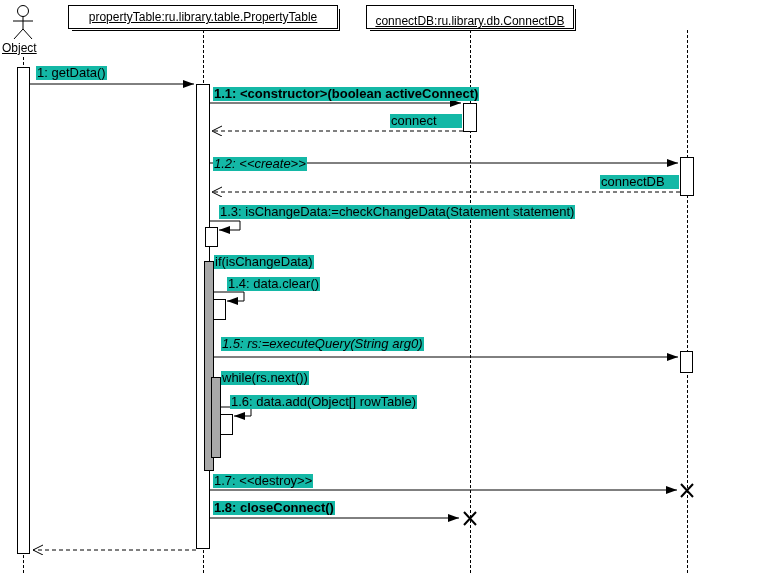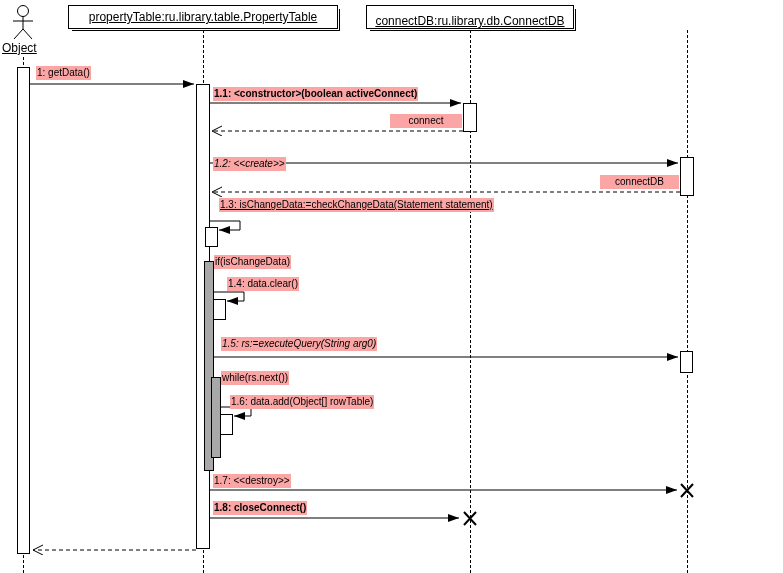--- a/index.html
+++ b/index.html
@@ -14,26 +14,26 @@
     font-size:12px;text-decoration:underline;white-space:nowrap;z-index:2;
   }
   .head::before{
     content:"";position:absolute;left:3px;top:3px;right:-3px;bottom:-3px;
     border-right:1px solid #000;border-bottom:1px solid #000;pointer-events:none;
   }
   .activation{position:absolute;background:#fff;border:1px solid #000;box-sizing:border-box;z-index:3;}
   .block{position:absolute;background:#a8a8a8;border:1px solid #000;box-sizing:border-box;z-index:3;}
   .arrows{position:absolute;left:0;top:0;z-index:4;pointer-events:none;}
   .msg{
-    position:absolute;font-size:10px;line-height:14px;white-space:nowrap;
-    background:#fca5a5;z-index:5;padding:0 1px;
+    position:absolute;font-size:13px;line-height:14px;white-space:nowrap;
+    background:#14b8a6;z-index:5;padding:0 1px;
   }
   .bold{font-weight:bold;}
   .italic{font-style:italic;}
-  .right{text-align:center;}
+  .right{text-align:left;}
   .actor-label{
     position:absolute;font-size:12px;text-decoration:underline;
     text-align:left;z-index:5;white-space:nowrap;
   }
 </style>
 </head>
 <body>
 
 <div class="canvas">
 
@@ -109,21 +109,21 @@
 
     <path d="M681,484 L693,497 M693,484 L681,497" stroke="#000" stroke-width="2"></path>
     <path d="M464,512 L476,525 M476,512 L464,525" stroke="#000" stroke-width="2"></path>
   </svg>
 
   <div class="msg" style="left:36px;top:66px;">1: getData()</div>
   <div class="msg bold" style="left:213px;top:87px;">1.1: &lt;constructor&gt;(boolean activeConnect)</div>
   <div class="msg right" style="left:390px;top:114px;width:70px;">connect</div>
   <div class="msg" style="left:213px;top:157px;font-style:italic;">1.2: &lt;&lt;create&gt;&gt;</div>
   <div class="msg right" style="left:600px;top:175px;width:77px;">connectDB</div>
-  <div class="msg" style="left:219px;top:198px;text-decoration:underline;">1.3: isChangeData:=checkChangeData(Statement statement)</div>
+  <div class="msg" style="left:219px;top:205px;">1.3: isChangeData:=checkChangeData(Statement statement)</div>
   <div class="msg" style="left:214px;top:255px;">if(isChangeData)</div>
   <div class="msg" style="left:227px;top:277px;">1.4: data.clear()</div>
   <div class="msg italic" style="left:221px;top:337px;">1.5: rs:=executeQuery(String arg0)</div>
   <div class="msg" style="left:221px;top:371px;">while(rs.next())</div>
   <div class="msg" style="left:230px;top:395px;">1.6: data.add(Object[] rowTable)</div>
   <div class="msg" style="left:213px;top:474px;">1.7: &lt;&lt;destroy&gt;&gt;</div>
   <div class="msg bold" style="left:213px;top:501px;">1.8: closeConnect()</div>
 
 </div>
 

